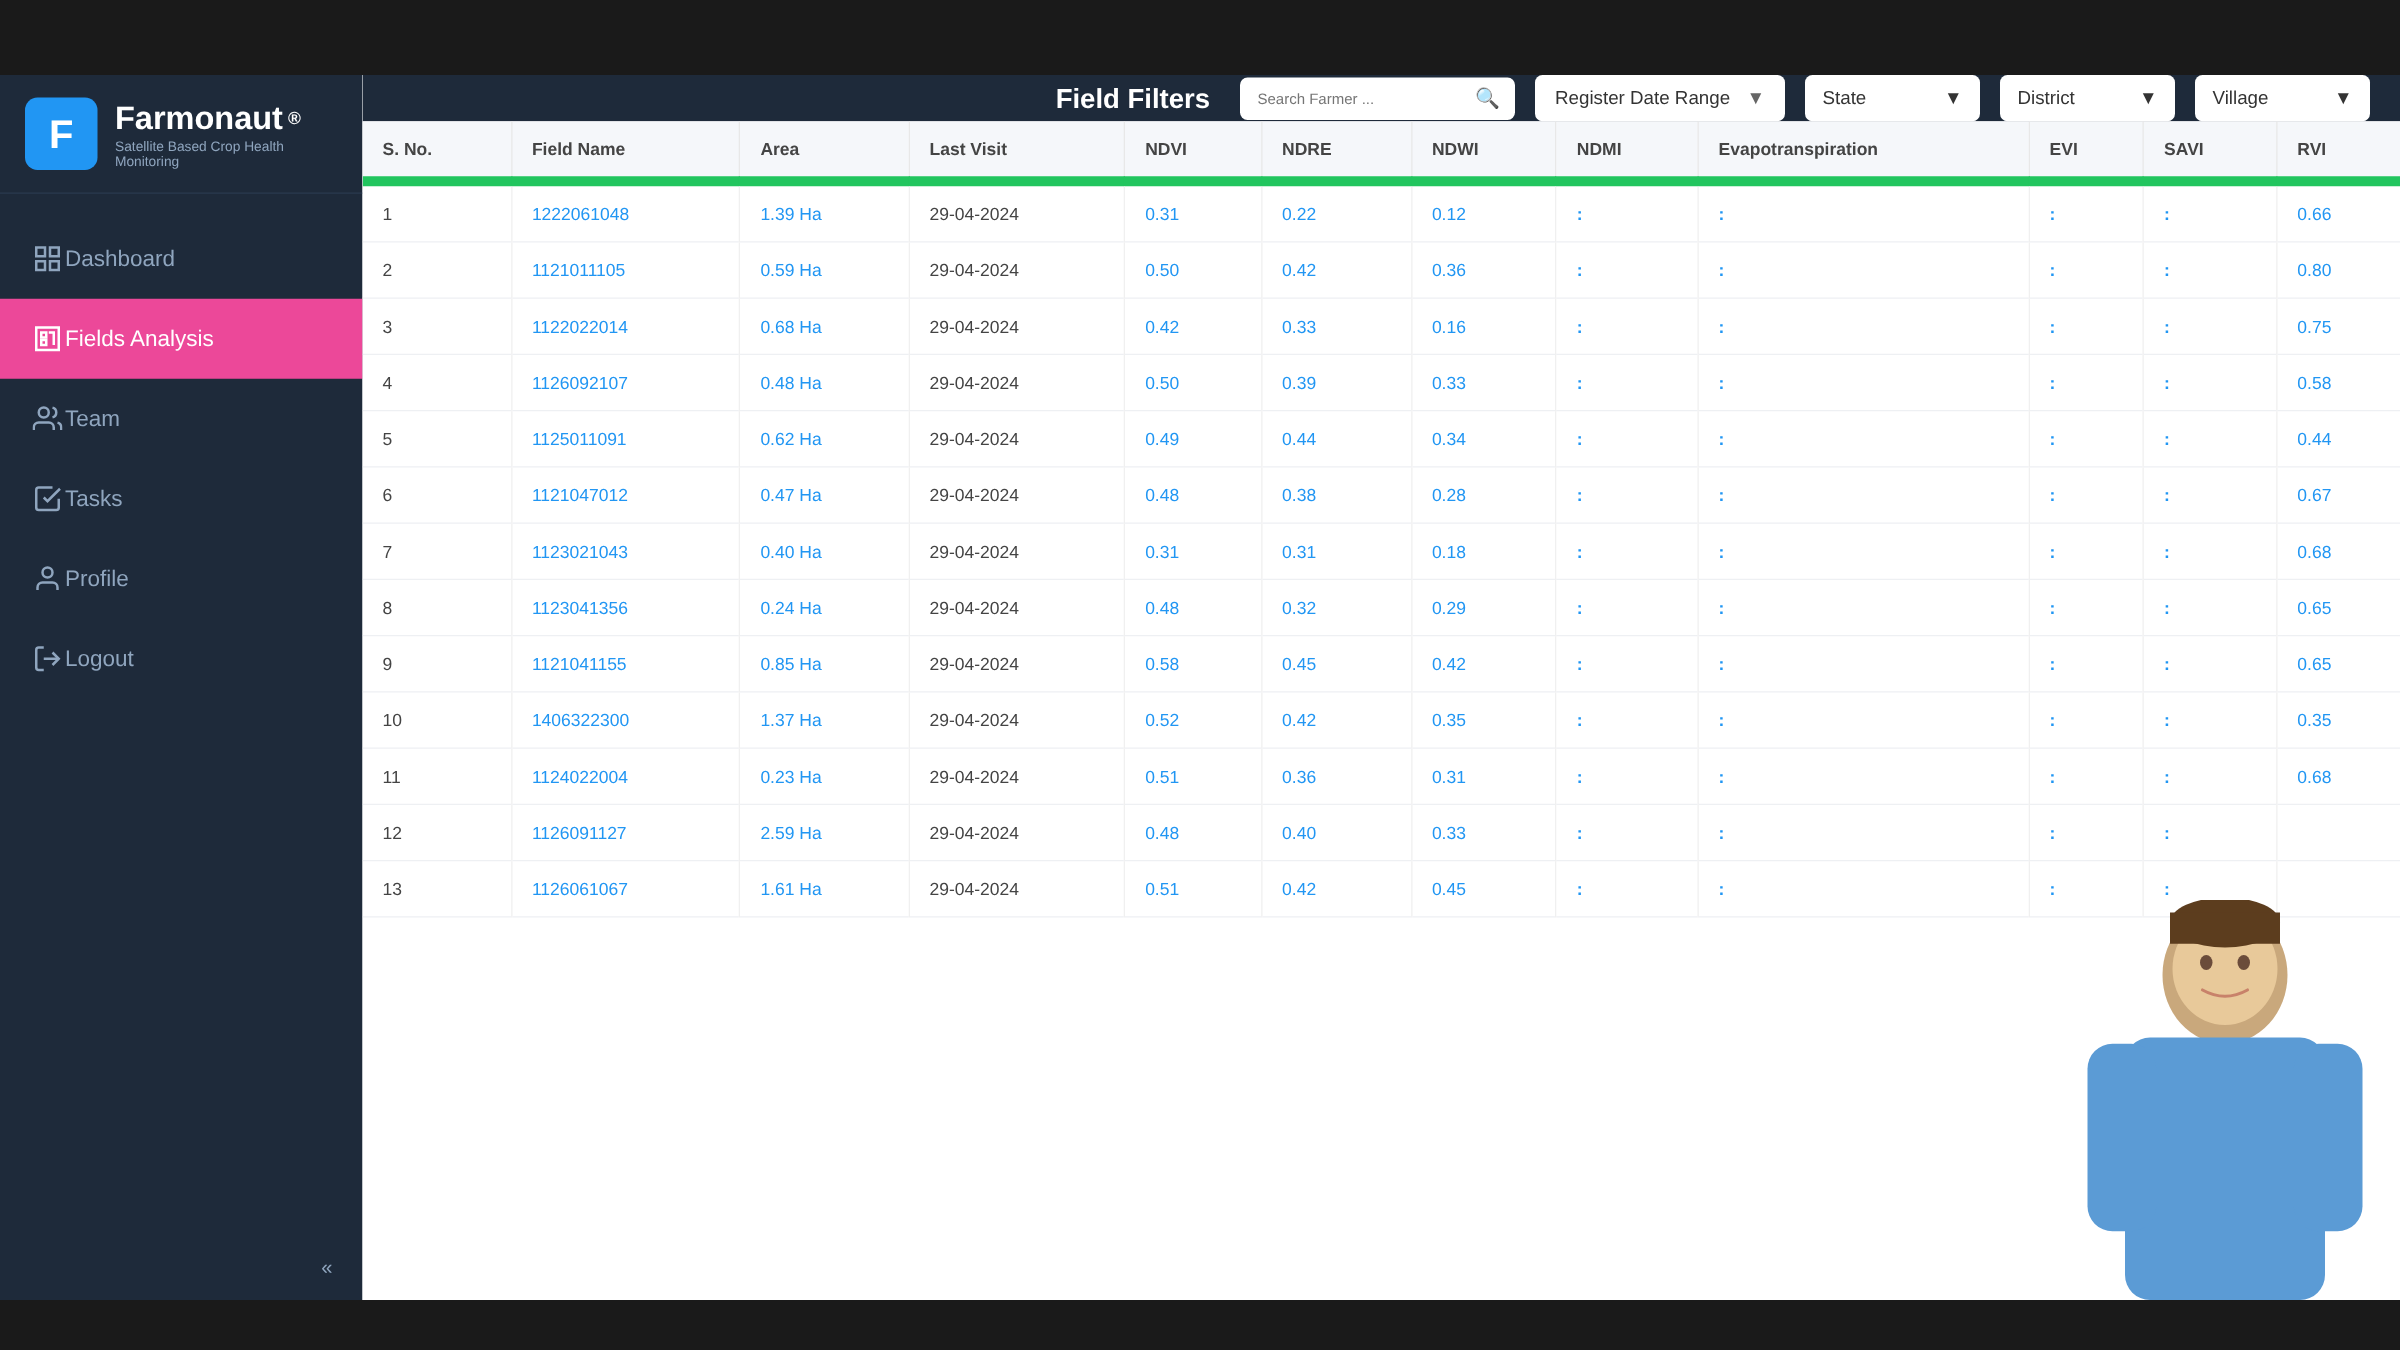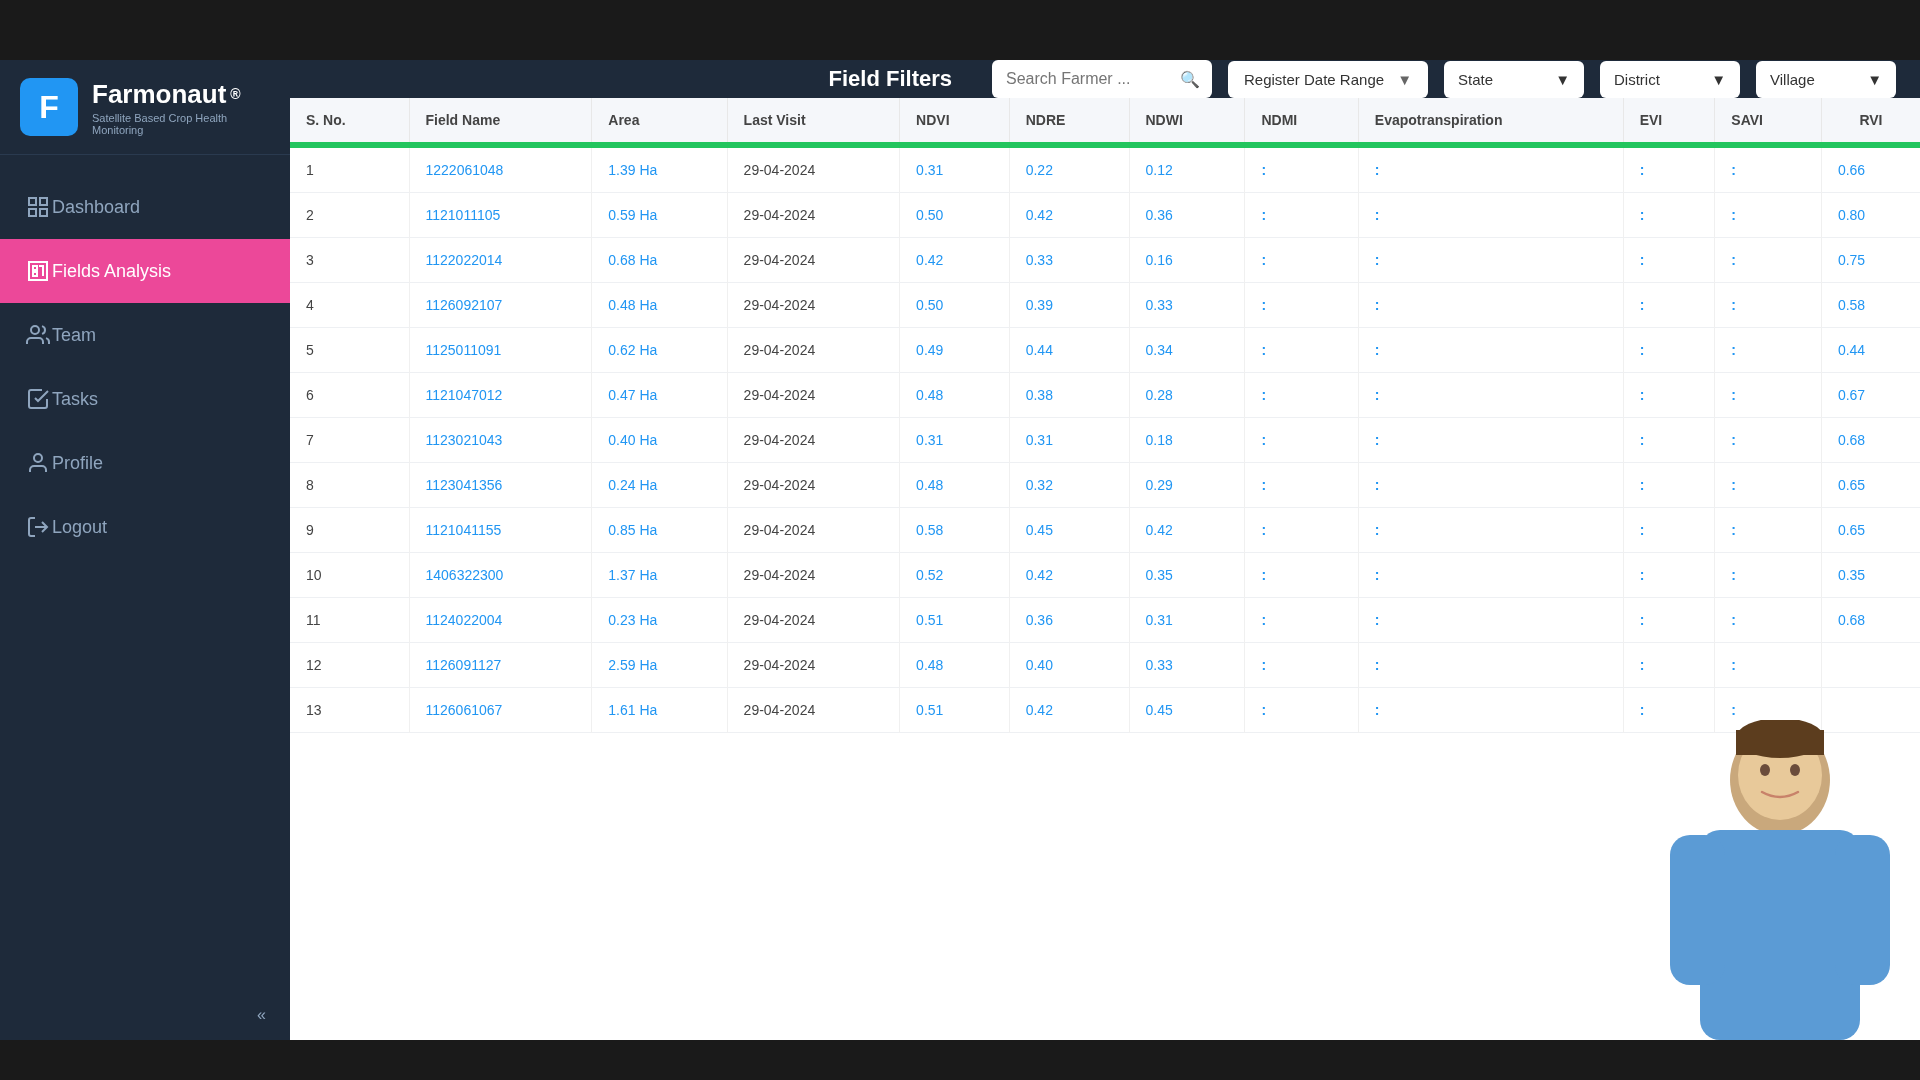--- a/index.html
+++ b/index.html
@@ -27,32 +27,32 @@
 
     .sidebar-collapse { padding: 16px 24px; display: flex; justify-content: flex-end; color: #8fa5be; cursor: pointer; }
 
     
     .main-content { flex: 1; display: flex; flex-direction: column; overflow: hidden; background: #fff; }
 
     
     .filters-bar { background: #1e2a3a; padding: 0 24px; display: flex; align-items: center; gap: 16px; flex-shrink: 0; justify-content: flex-end; }
     .filters-title { color: white; font-size: 22px; font-weight: 600; margin-right: 8px; white-space: nowrap; }
     .filter-input-wrap { position: relative; display: flex; align-items: center; }
-    .filter-input { background: white; border: none; border-radius: 6px; padding: 10px 40px 10px 14px; font-size: 16px; color: #333; width: 220px; outline: none; margin-left: 16px; }
+    .filter-input { background: white; border: none; border-radius: 6px; padding: 10px 40px 10px 14px; font-size: 12px; color: #333; width: 220px; outline: none; }
     .filter-search-icon { position: absolute; right: 12px; color: #999; font-size: 16px; }
     .filter-btn { background: white; border: none; border-radius: 6px; padding: 10px 16px; font-size: 15px; color: #333; cursor: pointer; display: flex; align-items: center; gap: 8px; min-width: 200px; justify-content: space-between; }
     .filter-btn .dropdown-arrow { color: #666; }
     .filter-select { background: white; border: none; border-radius: 6px; padding: 10px 14px; font-size: 15px; color: #333; cursor: pointer; display: flex; align-items: center; gap: 8px; min-width: 140px; justify-content: space-between; }
 
     
     .table-container { flex: 1; overflow-y: auto; overflow-x: auto; }
     table { width: 100%; border-collapse: collapse; font-size: 15px; }
-    thead tr { background: #f5f7fa; border-bottom: 6px solid #22c55e; }
+    thead tr { background: #f5f7fa; border-bottom: 8px solid #22c55e; }
     thead th { padding: 14px 16px; text-align: left; color: #444; font-weight: 600; font-size: 14px; white-space: nowrap; border-right: 1px solid #e8e8e8; }
-    thead th:last-child { border-right: none; text-align: center; }
+    thead th:last-child { border-right: none; }
     tbody tr { border-bottom: 1px solid #eef0f3; }
     tbody td { padding: 14px 16px; color: #444; font-size: 14px; white-space: nowrap; border-right: 1px solid #f0f0f0; }
     tbody td:last-child { border-right: none; }
     .link-blue { color: #2196F3; text-decoration: none; cursor: pointer; }
     .colon-placeholder { color: #2196F3; font-weight: bold; }
 
     
     .bottom-bar { background: #1a1a1a; height: 40px; width: 100%; flex-shrink: 0; }
 
     

